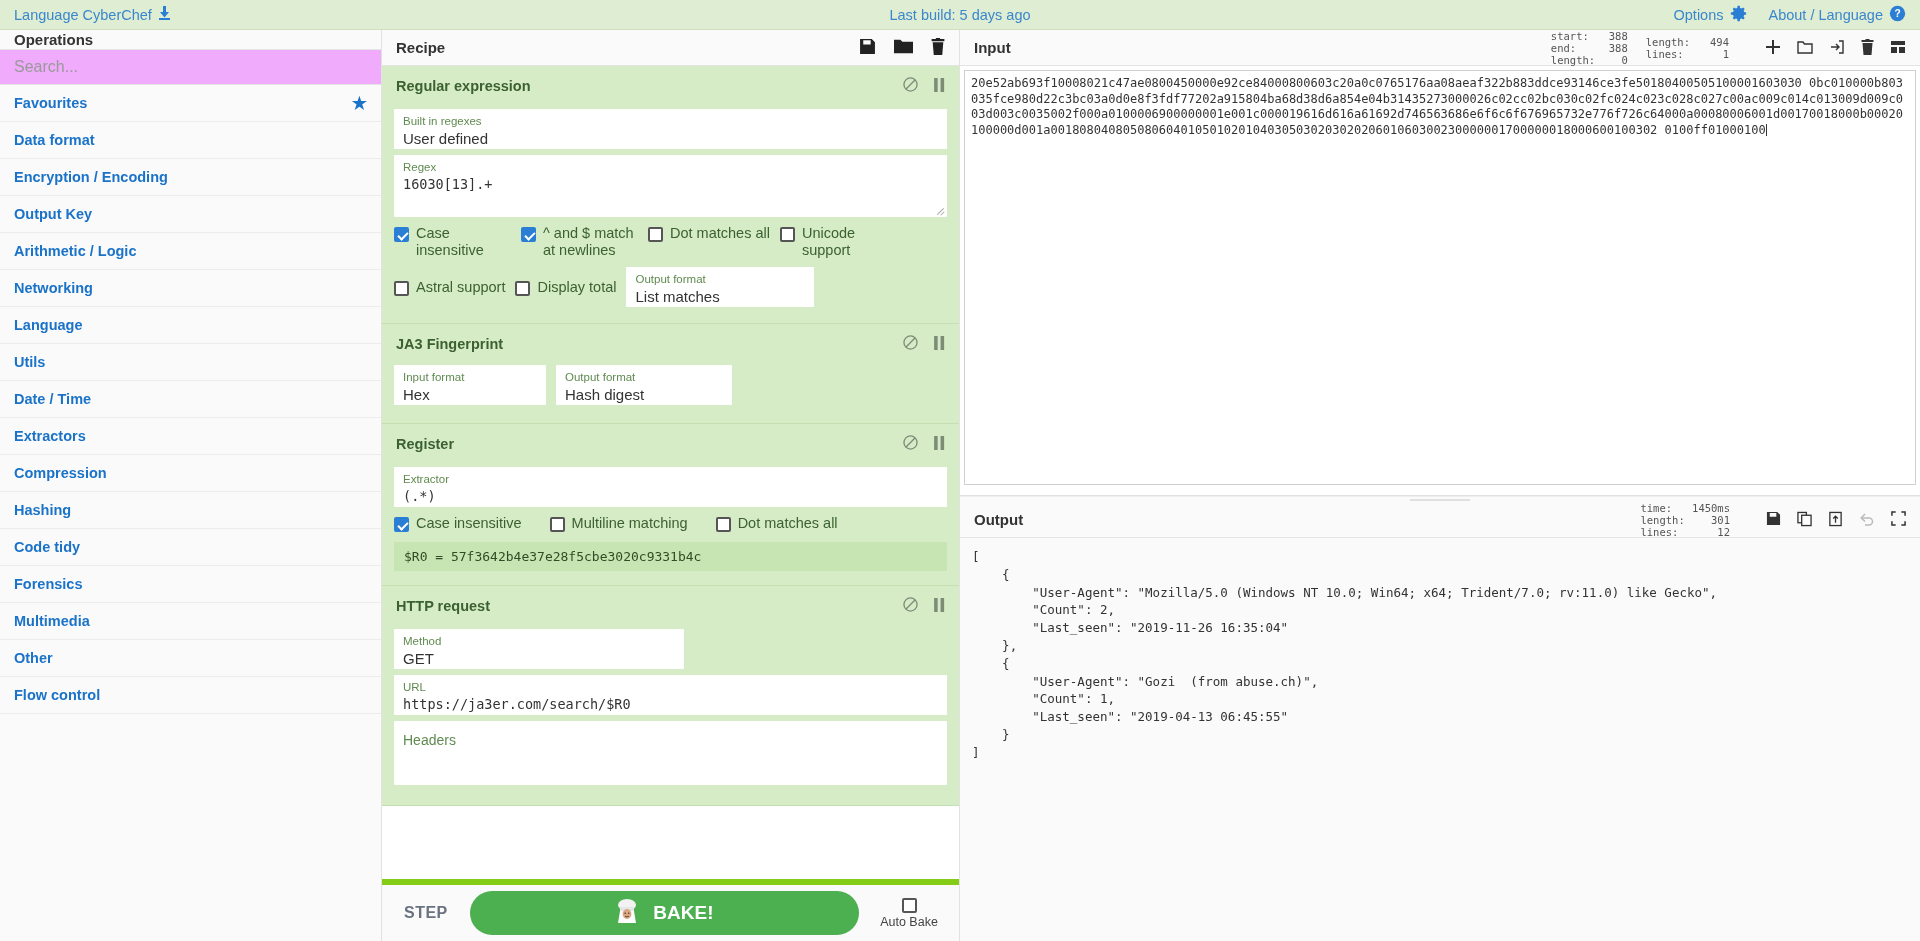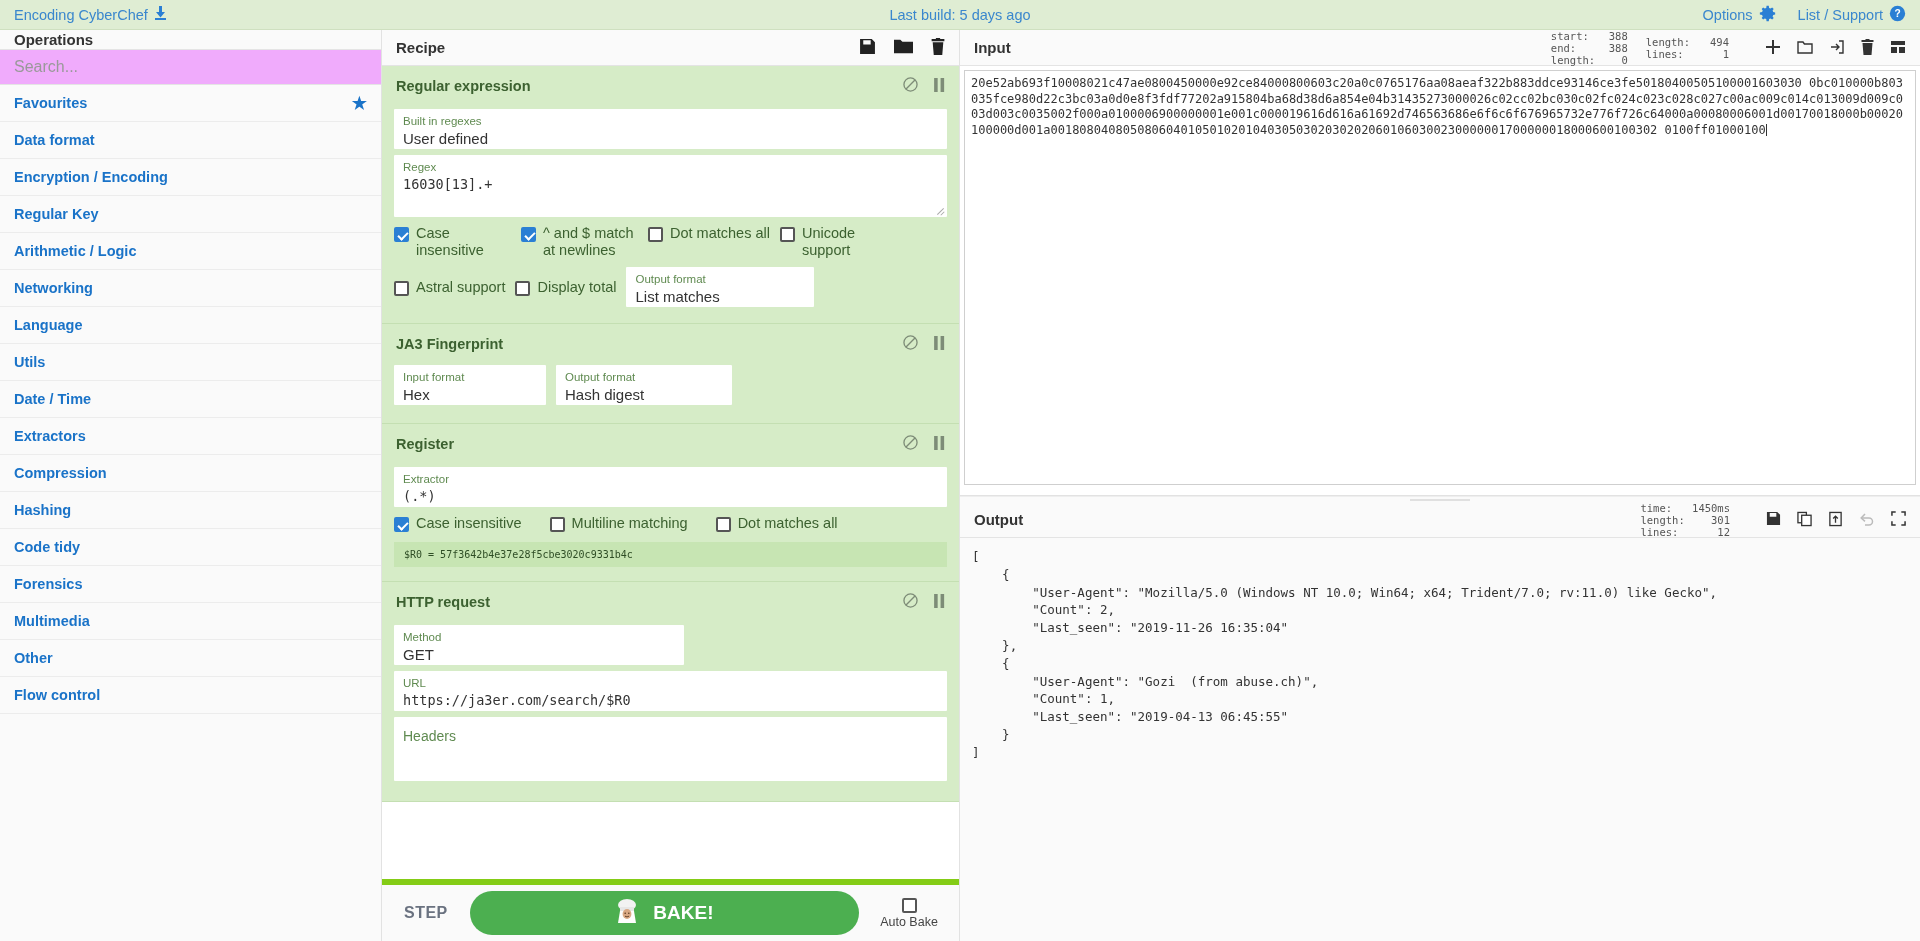--- a/index.html
+++ b/index.html
@@ -227,21 +227,21 @@
   .chk .lab { line-height: 17px; max-width: 95px; }
   .chk .lab.wide { max-width: 160px; }
 
   .inline-fields { display: flex; gap: 10px; }
   .inline-fields .field { margin: 4px 0; }
 
   .reg-note {
     background: #c7e5b3;
     color: #2e4d25;
     font-family: "DejaVu Sans Mono", monospace;
-    font-size: 10px;
+    font-size: 13px;
     padding: 7px 10px;
     margin-top: 10px;
   }
 
   #bake-bar {
     height: 62px;
     border-top: 6px solid #84cc16;
     background: #fafafa;
     display: flex;
     align-items: center;
@@ -369,40 +369,40 @@
   
   ::-webkit-scrollbar { width: 9px; height: 9px; }
   ::-webkit-scrollbar-thumb { background: #c9c9c9; border-radius: 5px; }
   ::-webkit-scrollbar-track { background: #f3f3f3; }
 </style>
 </head>
 <body>
 
 <div id="banner">
   <a class="banner-link" href="#">
-    <span>Encoding CyberChef</span>
+    <span>Language CyberChef</span>
     <span class="ico">
       <svg width="13" height="14" viewBox="0 0 13 14">
           <path d="M5 0h3v6h3L6.5 11.5 2 6h3z" fill="#2a7fd4"></path>
           <rect x="1" y="12" width="11" height="2" fill="#2a7fd4"></rect>
         </svg>
     </span>
   </a>
   <div id="banner-center">Last build: 5 days ago</div>
   <div id="banner-right">
     <a class="banner-link" href="#">
       <span>Options</span>
       <span class="ico">
         <svg width="17" height="17" viewBox="0 0 20 20">
             <path fill="#2a7fd4" d="M10 6.5A3.5 3.5 0 1 0 10 13.5 3.5 3.5 0 1 0 10 6.5zM19 11.3v-2.6l-2.3-.4a6.9 6.9 0 0 0-.7-1.7l1.3-1.9-1.8-1.8-1.9 1.3a6.9 6.9 0 0 0-1.7-.7L11.5 1h-2.6l-.4 2.5a6.9 6.9 0 0 0-1.7.7L4.9 2.9 3.1 4.7l1.3 1.9a6.9 6.9 0 0 0-.7 1.7L1 8.7v2.6l2.7.4c.2.6.4 1.2.7 1.7l-1.3 1.9 1.8 1.8 1.9-1.3c.5.3 1.1.5 1.7.7l.4 2.5h2.6l.4-2.5c.6-.2 1.2-.4 1.7-.7l1.9 1.3 1.8-1.8-1.3-1.9c.3-.5.5-1.1.7-1.7z"></path>
           </svg>
       </span>
     </a>
     <a class="banner-link" href="#">
-      <span>List / Support</span>
+      <span>About / Language</span>
       <span class="ico">
         <svg width="17" height="17" viewBox="0 0 20 20">
             <circle cx="10" cy="10" r="9" fill="#2a7fd4"></circle>
             <text x="10" y="14.5" font-size="12" font-family="Liberation Sans, sans-serif" font-weight="bold" fill="#fff" text-anchor="middle">?</text>
           </svg>
       </span>
     </a>
   </div>
 </div>
 
@@ -418,21 +418,21 @@
           <span>Favourites</span>
           <span class="op-star">★</span>
         </div>
         <div class="op-cat">
           <span>Data format</span>
         </div>
         <div class="op-cat">
           <span>Encryption / Encoding</span>
         </div>
         <div class="op-cat">
-          <span>Regular Key</span>
+          <span>Output Key</span>
         </div>
         <div class="op-cat">
           <span>Arithmetic / Logic</span>
         </div>
         <div class="op-cat">
           <span>Networking</span>
         </div>
         <div class="op-cat">
           <span>Language</span>
         </div>

